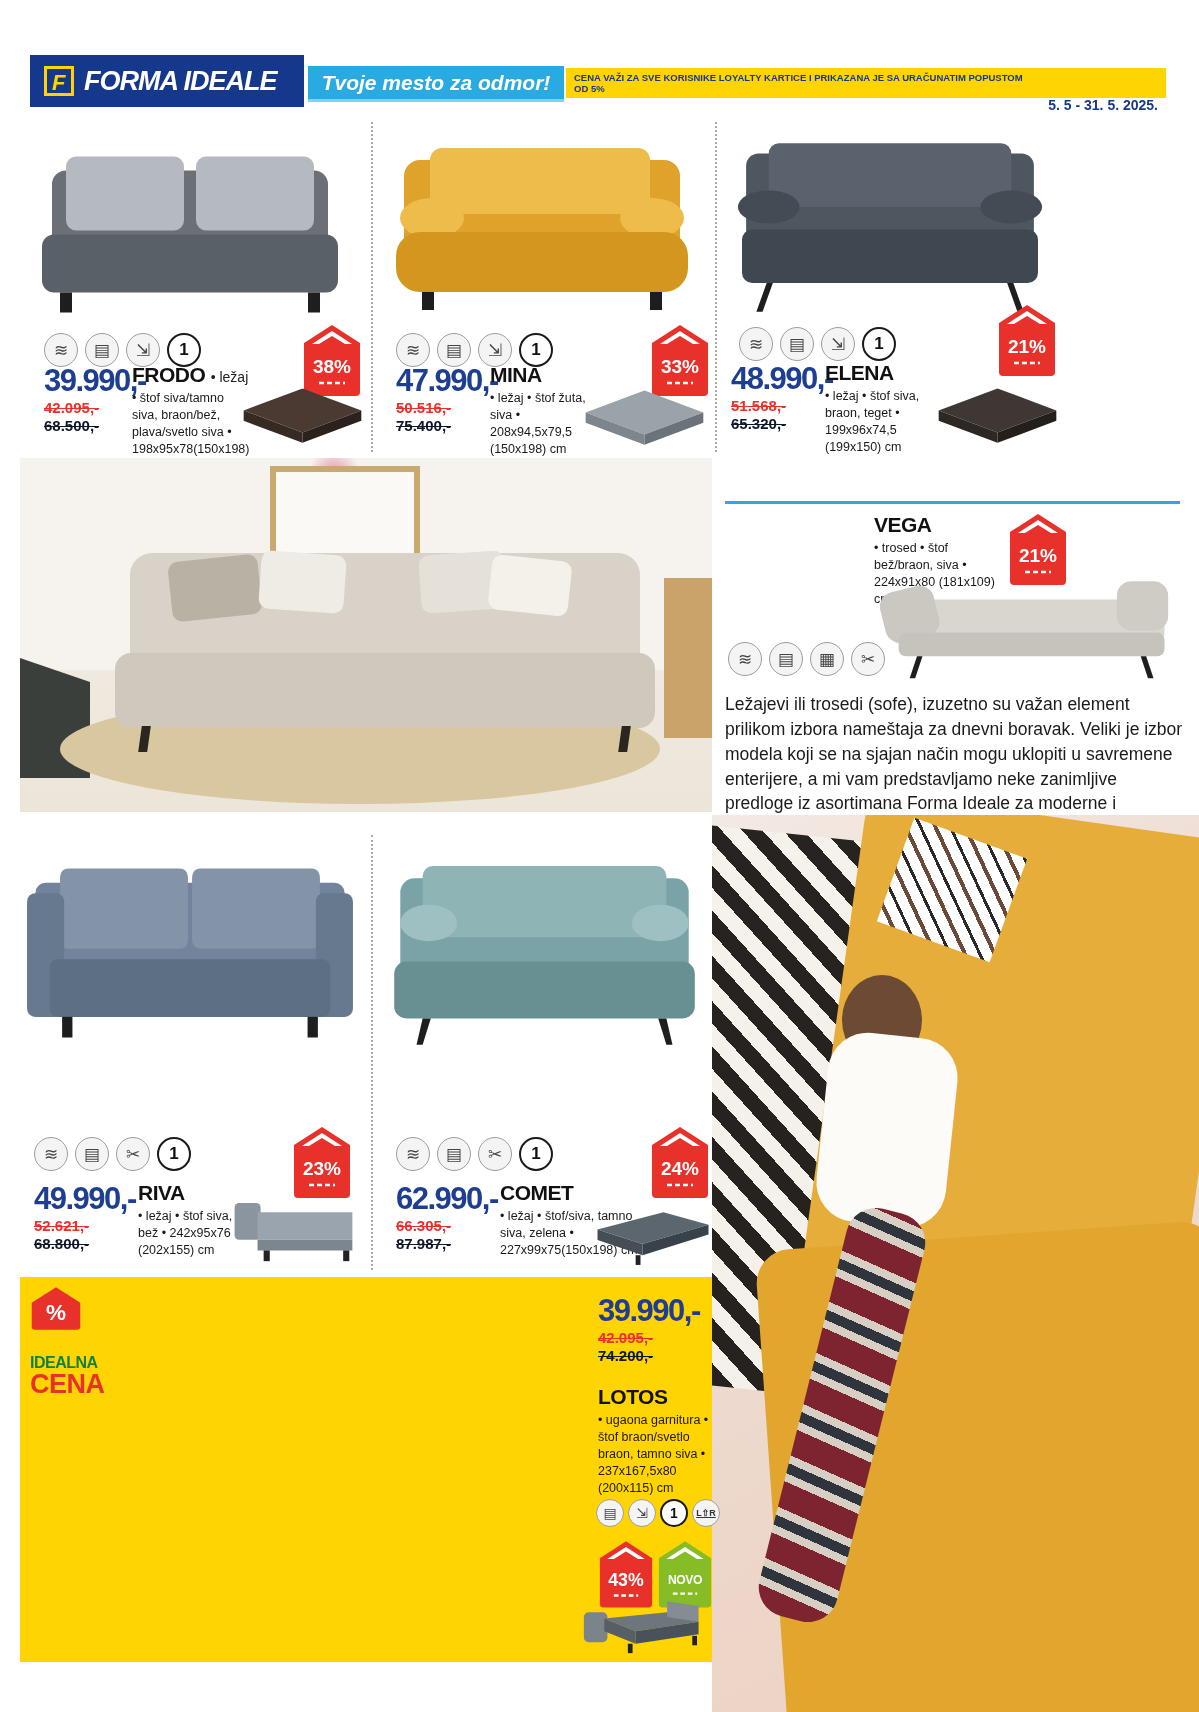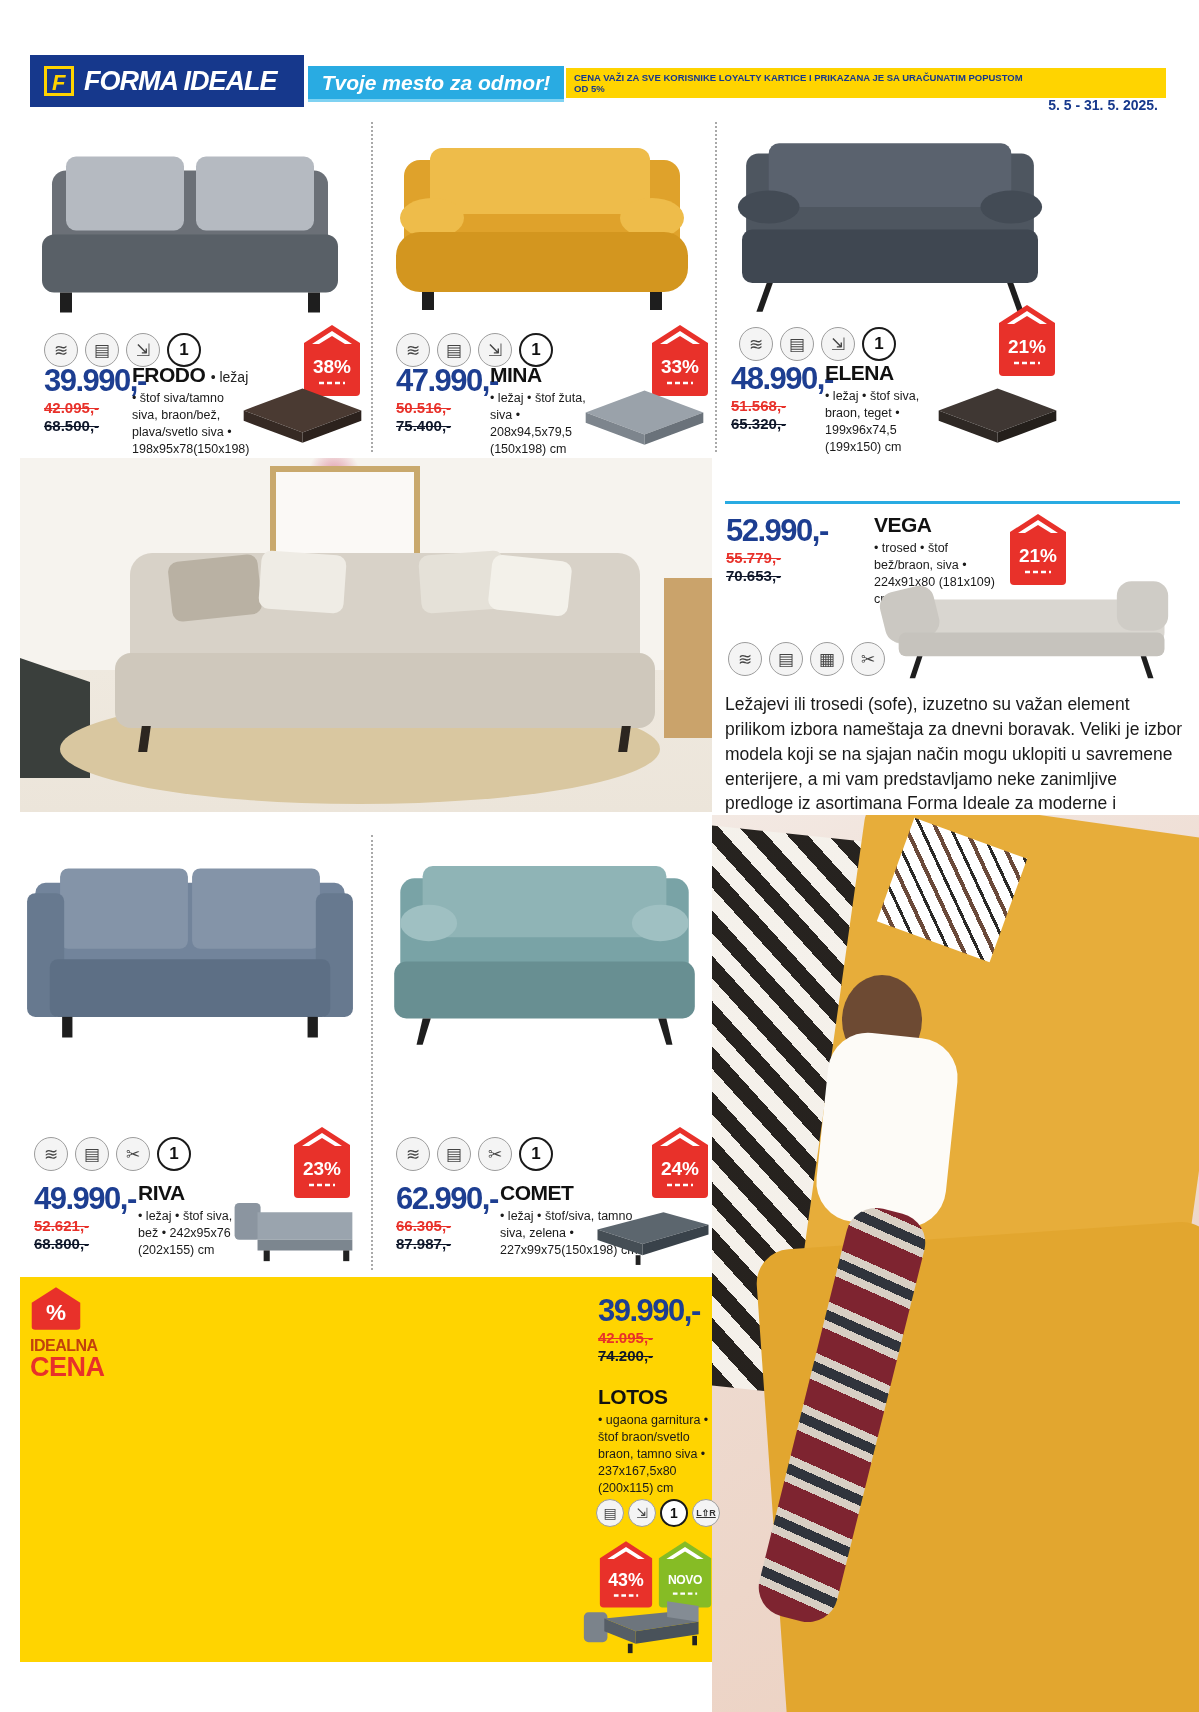--- a/index.html
+++ b/index.html
@@ -63,21 +63,21 @@
   .ypillow { position:absolute; left:180px; top:20px; width:120px; height:110px; transform:rotate(20deg);
              background:repeating-linear-gradient(45deg,#fff 0 10px,#6b4a3a 10px 14px,#fff 14px 24px,#2c2a28 24px 27px); }
   .w-hair { position:absolute; left:130px; top:160px; width:80px; height:90px; border-radius:50%; background:#6d4a33; }
   .w-top  { position:absolute; left:110px; top:220px; width:130px; height:190px; border-radius:40px; background:#fdfbf7; transform:rotate(6deg); }
   .w-legs { position:absolute; left:90px; top:390px; width:80px; height:420px; border-radius:30px; transform:rotate(14deg);
             background:repeating-linear-gradient(10deg,#7e2430 0 26px,#d8cfc4 26px 34px,#30343c 34px 44px,#d8cfc4 44px 52px); }
 
   
   .yellow-box { position:absolute; left:20px; top:1277px; width:692px; height:385px; background:#ffd400; }
   .ideal-badge { position:absolute; left:10px; top:8px; width:106px; height:120px; }
-  .ideal-badge .t1 { color:#c2410c; font:900 16px "Liberation Sans",sans-serif; letter-spacing:-0.5px; margin-top:2px; }
+  .ideal-badge .t1 { color:#15803d; font:900 16px "Liberation Sans",sans-serif; letter-spacing:-0.5px; margin-top:19px; }
   .ideal-badge .t2 { color:#e8312a; font:900 27px "Liberation Sans",sans-serif; letter-spacing:-0.5px; line-height:.9; }
 
   
   .blue-rule { position:absolute; left:725px; top:501px; width:455px; height:3px; background:#29abe2; }
   .intro { position:absolute; left:725px; top:692px; width:460px; font:400 17.5px "Liberation Sans",sans-serif; color:#1a1a1a; line-height:1.42; }
 </style>
 </head>
 <body>
 
 <div class="page">
@@ -225,25 +225,20 @@
     <div class="pill" style="left:240px; top:95px; width:85px; height:58px; background:#efece5; transform:rotate(4deg);"></div>
     <div class="pill" style="left:400px; top:95px; width:85px; height:58px; background:#e5e1d8; transform:rotate(-4deg);"></div>
     <div class="pill" style="left:470px; top:100px; width:80px; height:55px; background:#f3f1ea; transform:rotate(6deg);"></div>
     <div class="mid-sofa-seat"></div>
     <div class="leg" style="left:120px; top:268px;"></div>
     <div class="leg" style="left:600px; top:268px;"></div>
   </div>
 
   <div class="blue-rule"></div>
   <section class="card" style="left:722px; top:510px; width:460px; height:180px;">
-    <div class="pricing" style="left:4px; top:5px; width:130px;">
-      <div class="price">52.990,-</div>
-      <div class="old-red">55.779,-</div>
-      <div class="old-gray">70.653,-</div>
-    </div>
     <div class="info" style="left:152px; top:3px; width:130px;">
       <h3><span>VEGA</span></h3>
       <p class="specs">• trosed • štof bež/braon, siva • 224x91x80 (181x109) cm</p>
     </div>
     <svg class="badge" style="left:286px; top:2px;" width="60" height="74" viewBox="0 0 60 74">
       <path d="M2 20 L30 2 L58 20 L58 69 Q58 73 54 73 L6 73 Q2 73 2 69 Z" fill="#e8312a"></path>
       <path d="M30 8 L50 21 L43 21 L30 13 L17 21 L10 21 Z" fill="#fff"></path>
       <text x="30" y="50" text-anchor="middle">21%</text>
       <line x1="17" y1="60" x2="43" y2="60" stroke="#fff" stroke-width="2.5" stroke-dasharray="5 3"></line>
     </svg>

